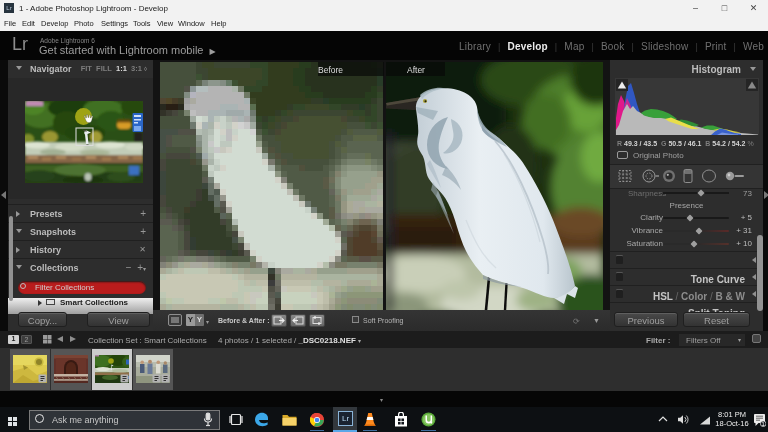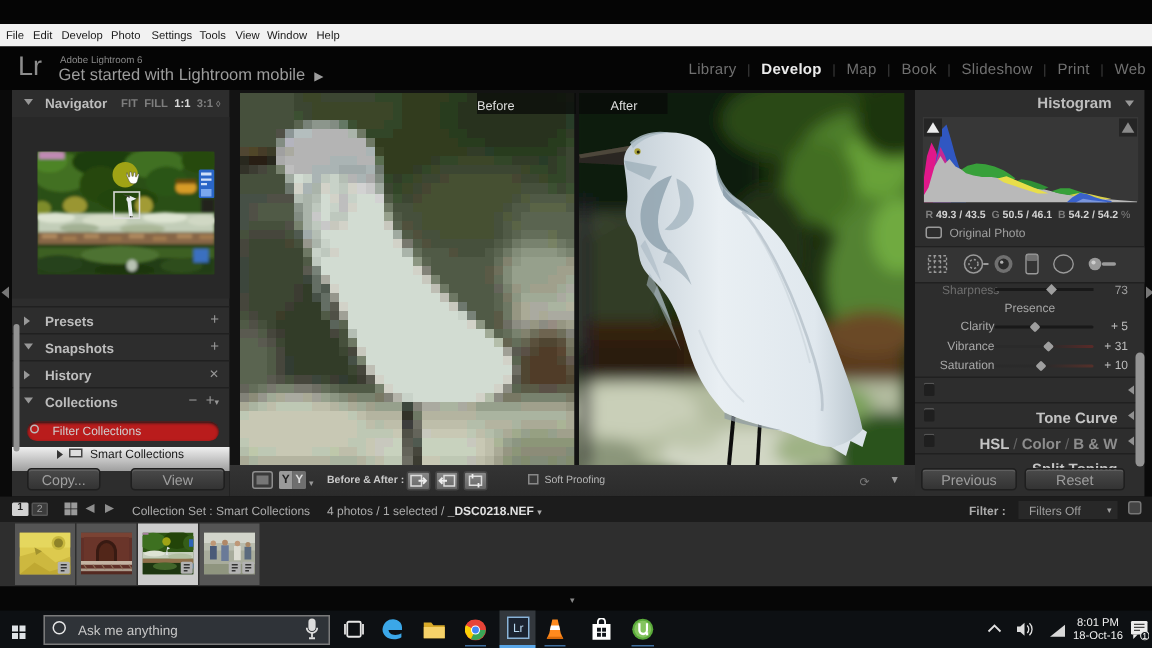--- a/index.html
+++ b/index.html
@@ -52,20 +52,25 @@
 .rhead { position:absolute; left:0; width:100%; height:16px; font-size:10px; color:#c4c4c4; }
 .rhead .txt { position:absolute; right:18px; top:2px; font-weight:bold;margin-top:20px; }
 .rhead .arr { position:absolute; right:7px; top:5px; width:0; height:0; border-top:3.5px solid transparent; border-bottom:3.5px solid transparent; border-right:4.5px solid #909090; }
 .tbtn { width:16px; height:13px; background:linear-gradient(#888,#666); border-radius:2px; border:1px solid #444; }
 .rhead .sw { position:absolute; left:6px; top:3px; width:7px; height:9px; background:#1f1f1f; border-radius:1px; box-shadow:inset 0 1px 0 #555; }
 </style>
 </head>
 <body>
 <div id="app">
 
+<div id="titlebar" class="abs">
+  <div class="ticon abs">Lr</div>
+  <div class="ttext abs">1 - Adobe Photoshop Lightroom - Develop</div>
+  <div id="wctl" class="abs"><span>–</span><span>□</span><span>✕</span></div>
+</div>
 <div id="menubar" class="abs">
   <span style="left:4px">File</span>
       <span style="left:22px">Edit</span>
       <span style="left:41px">Develop</span>
   <span style="left:74px">Photo</span>
       <span style="left:101px">Settings</span>
       <span style="left:133px">Tools</span>
   <span style="left:157px">View</span>
       <span style="left:178px">Window</span>
       <span style="left:211px">Help</span>
@@ -1000,21 +1005,21 @@
         <div class="plus" style="font-size:8px;top:4px">✕</div>
       </div>
   <div class="sepline" style="top:198px"></div>
   <div class="phead" style="top:199px">
         <div class="tri down"></div>
         <div class="lbl">Collections</div>
         <div class="plus" style="right:7px">− &nbsp;+<span style="font-size:6px">▾</span></div>
       </div>
   <div class="abs" style="left:10px;top:221px;width:128px;height:13px;background:#b91c1c;border-radius:7px;color:#cfcfcf;font-size:8px;padding:2px 0 0 17px;box-shadow:inset 0 1px 2px #1a1a1a">Filter Collections</div>
   <div class="abs" style="left:12px;top:223px;width:6px;height:6px;border:1.3px solid #bbb;border-radius:50%"></div>
-  <div class="abs" style="left:0;top:238px;width:145px;height:9px;background:linear-gradient(#efefef,#9f9f9f);color:#1a1a1a;font-size:8px;font-weight:normal;padding:0px 0 16px 52px">Smart Collections</div>
+  <div class="abs" style="left:0;top:238px;width:145px;height:9px;background:linear-gradient(#efefef,#9f9f9f);color:#1a1a1a;font-size:8px;font-weight:bold;padding:0px 0 16px 52px">Smart Collections</div>
   <div class="abs" style="left:30px;top:240px;width:0;height:0;border-top:3px solid transparent;border-bottom:3px solid transparent;border-left:4px solid #333"></div>
   <div class="abs" style="left:38px;top:239px;width:9px;height:6px;border:1px solid #444;background:#ddd"></div>
 </div>
 <div class="abs lrbtn" style="left:18px;top:312px;width:49px;height:15px;padding-top:1.5px">Copy...</div>
 <div class="abs lrbtn" style="left:87px;top:312px;width:63px;height:15px;padding-top:1.5px">View</div>
 
 <div class="abs" style="left:9px;top:216px;width:4px;height:85px;background:#929292;border-radius:2px"></div>
 
 <div id="rightpanel" class="abs">
   <div class="phead" style="top:0">

